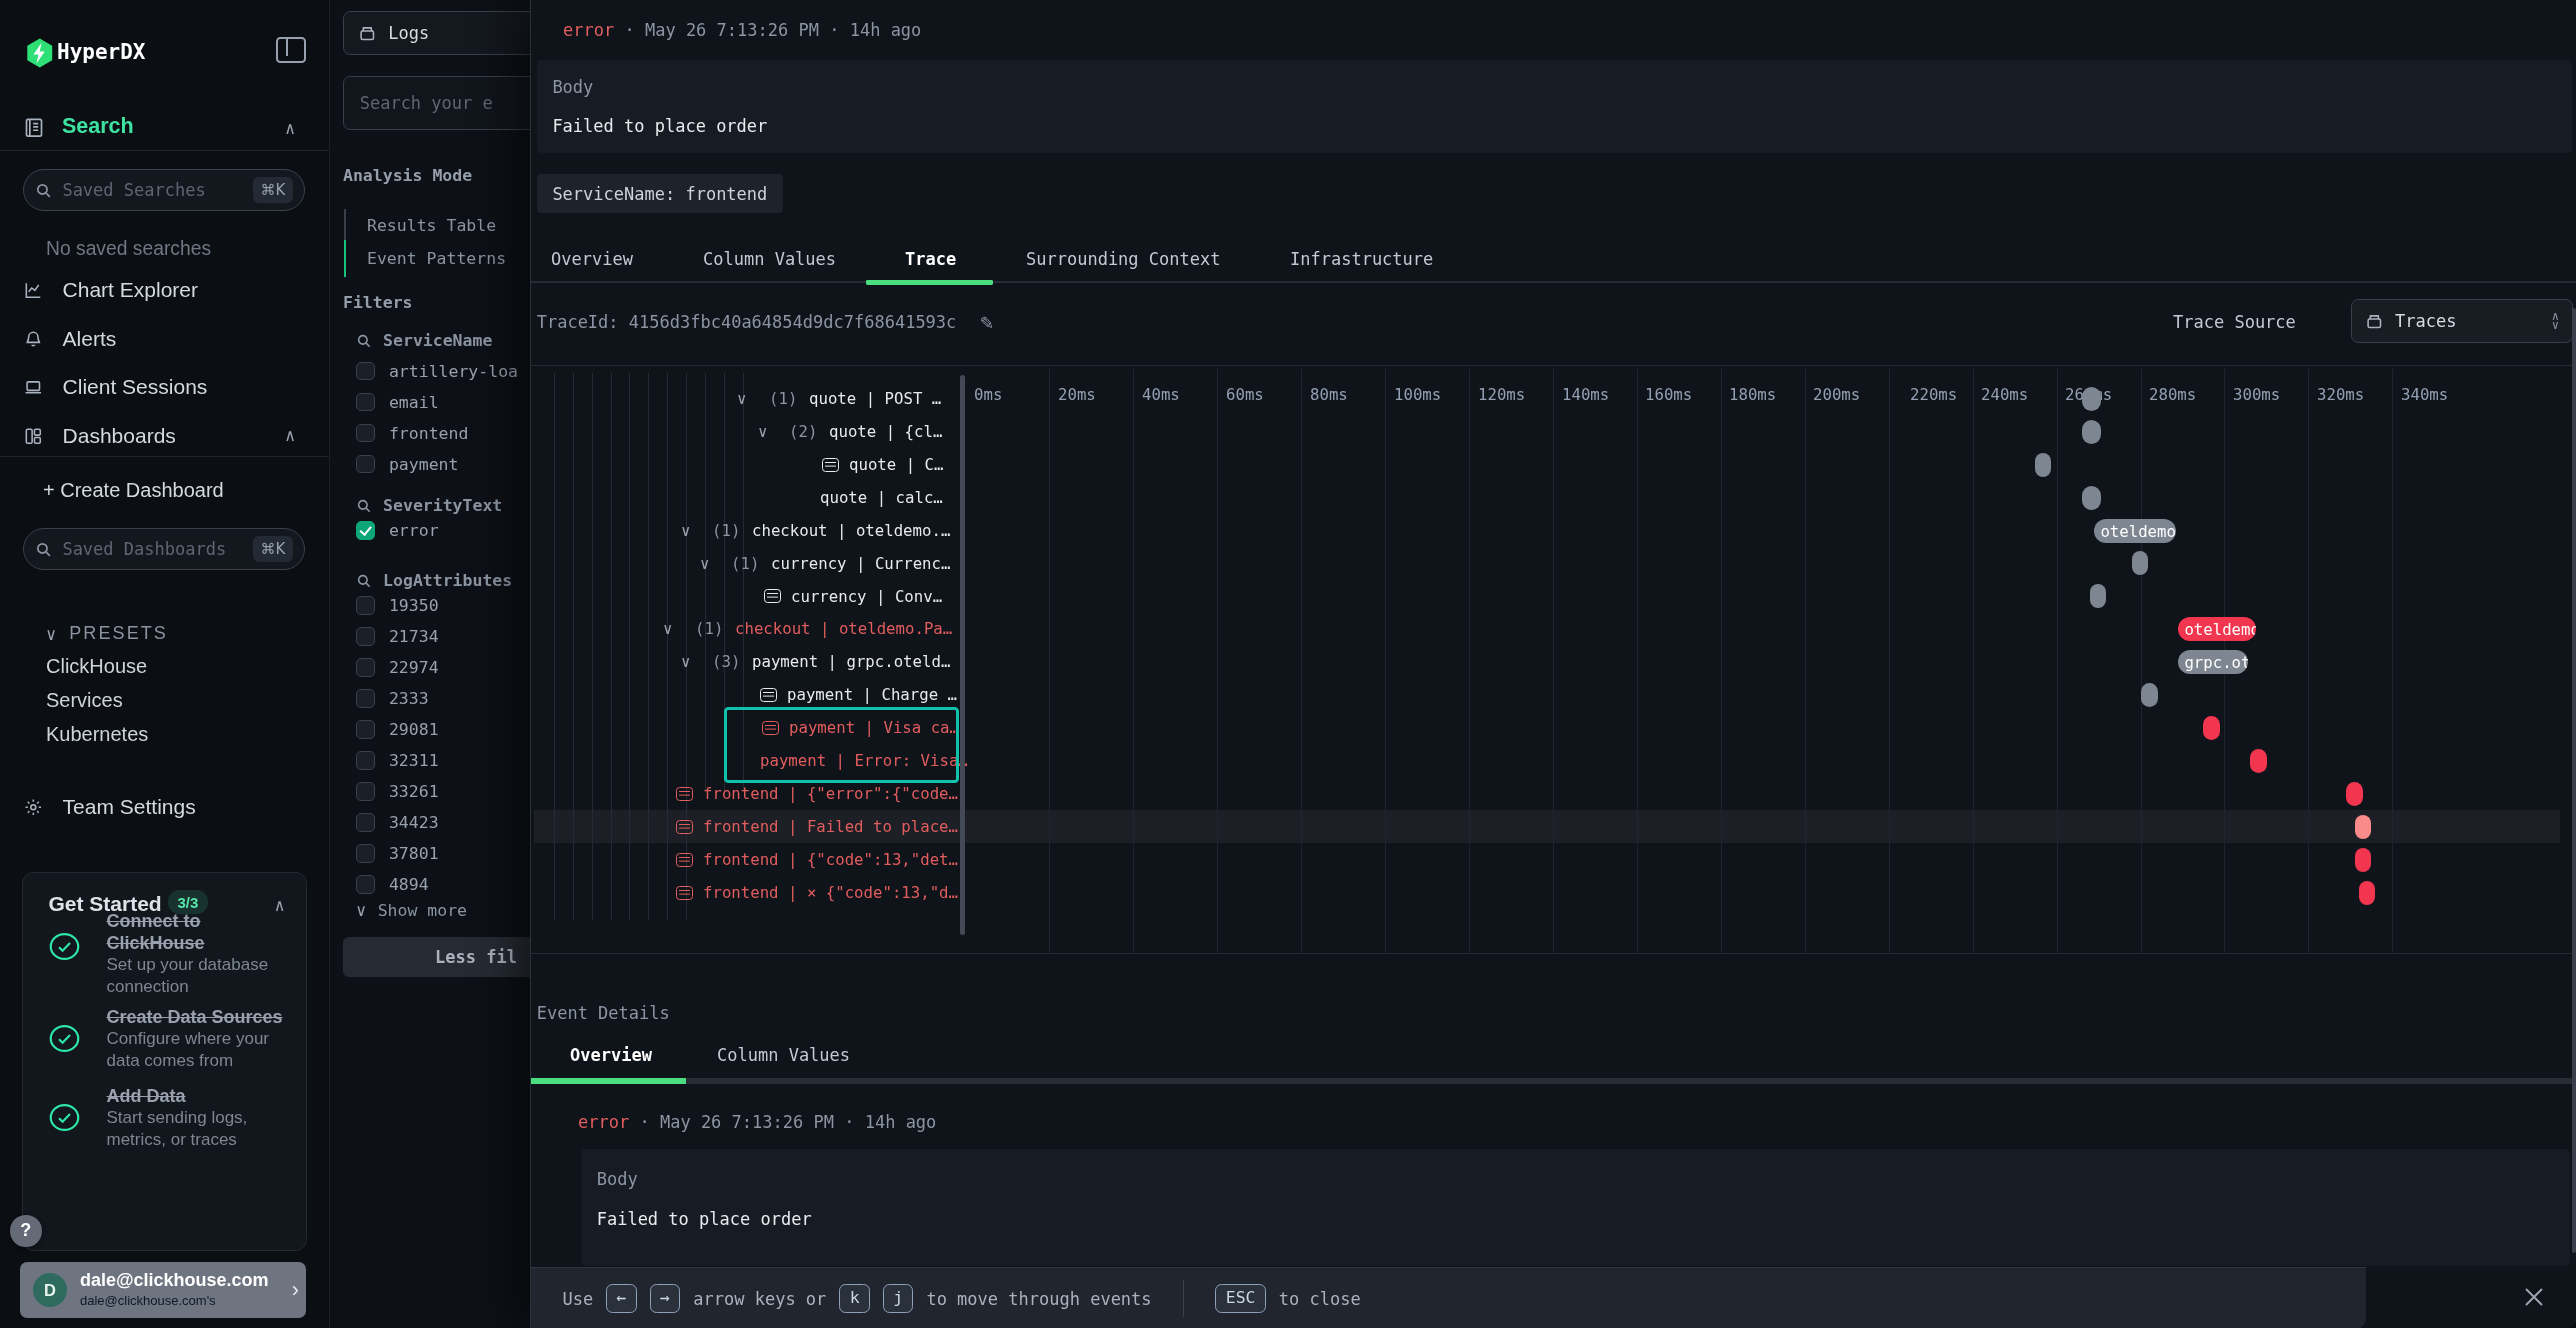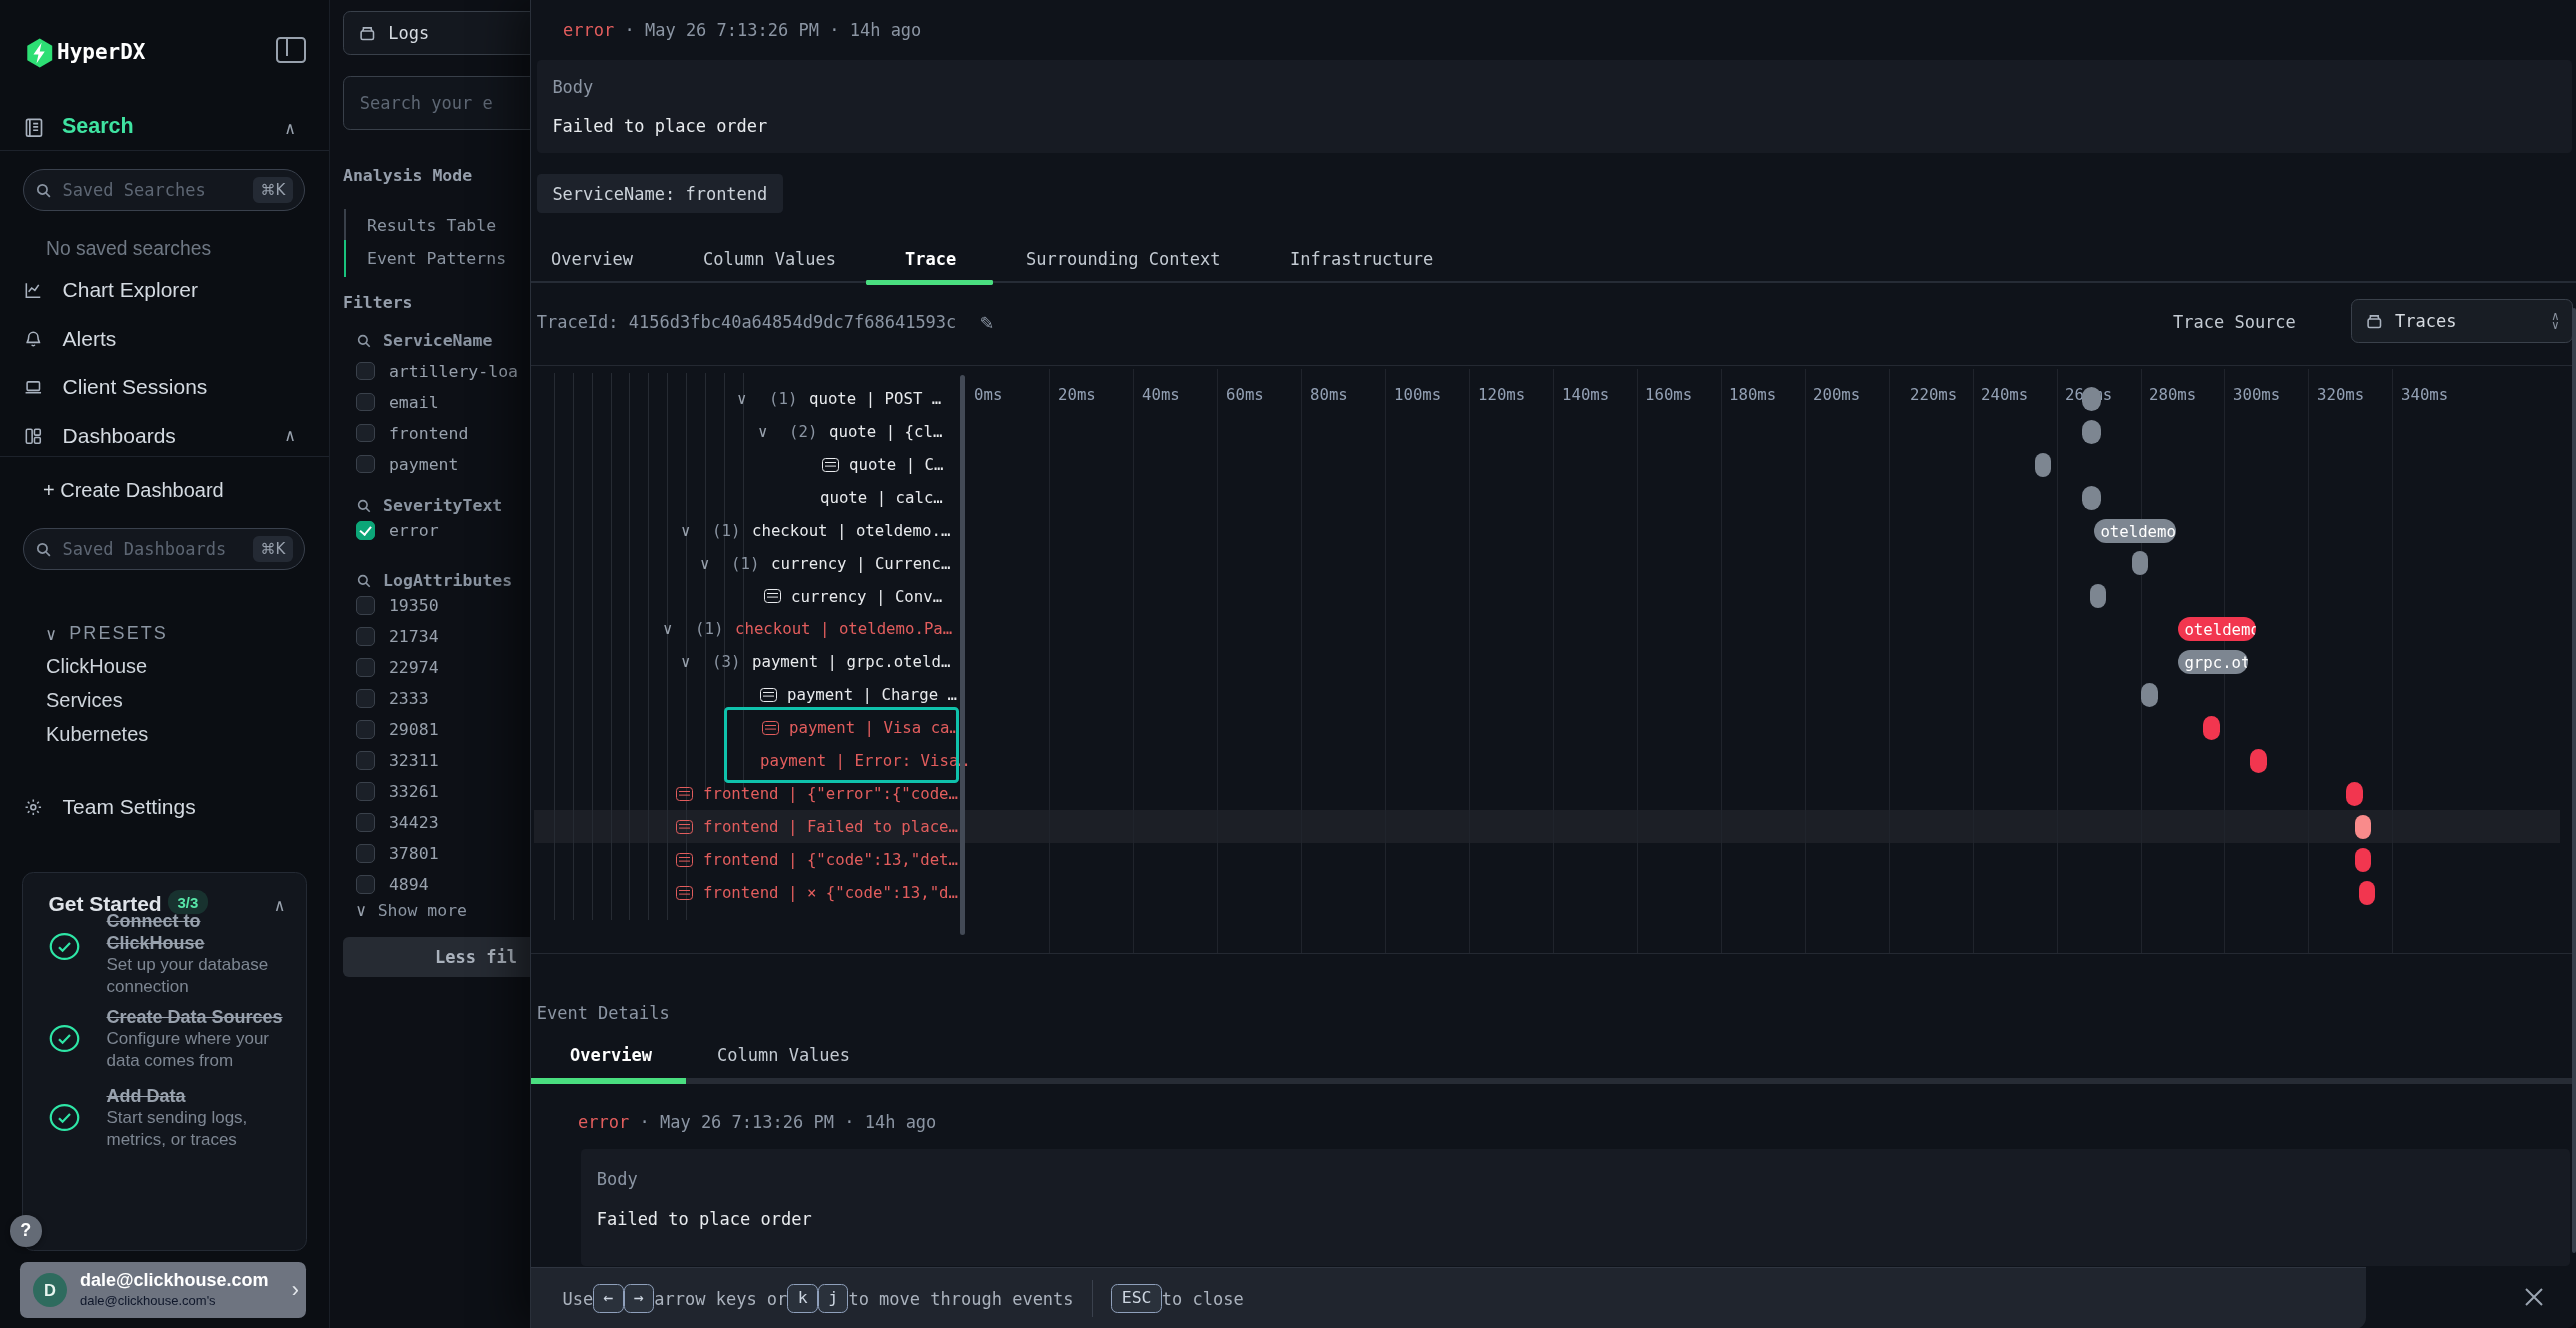--- a/index.html
+++ b/index.html
@@ -94,21 +94,21 @@
 
   
   #ed-title{position:absolute;left:5.7px;top:1003px;color:#8b95a3;}
   #ed-tabs{position:absolute;left:0;top:1045px;width:2046px;height:33px;}
   #ed-underline-track{position:absolute;left:0;top:1078px;width:2046px;height:5.7px;background:#272c35;}
   #ed-underline{position:absolute;left:0;top:0;width:155px;height:5.7px;background:#4ade80;}
   #ed-event-line{position:absolute;left:47px;top:1112px;white-space:nowrap;}
 
   
   #footer{position:absolute;left:0;top:1267px;width:1835px;height:62px;background:#20252e;border-top:0.7px solid #2f3540;
-          border-bottom-right-radius:11.4px;display:flex;align-items:center;padding-left:31.5px;box-sizing:border-box;}
+          border-bottom-right-radius:11.4px;display:flex;align-items:center;padding-left:31.5px;box-sizing:border-box;gap:13px;}
   .keycap{border:1.4px solid #8fa0bb;border-radius:6.4px;background:#2a313b;color:#cdd6e1;font-family:"DejaVu Sans Mono",monospace;font-size:16.5px;
           padding:5px 9.3px;line-height:1;}
   .ftext{font-family:"DejaVu Sans Mono",monospace;font-size:17px;color:#aab2bd;white-space:nowrap;}
   .fdiv{width:0.7px;height:37px;background:#3a414d;margin:0 18.6px;}
   #close-btn{position:absolute;right:31.5px;top:1285px;width:24px;height:24px;}
 </style>
 </head>
 <body>
 
 <aside id="sidebar">

